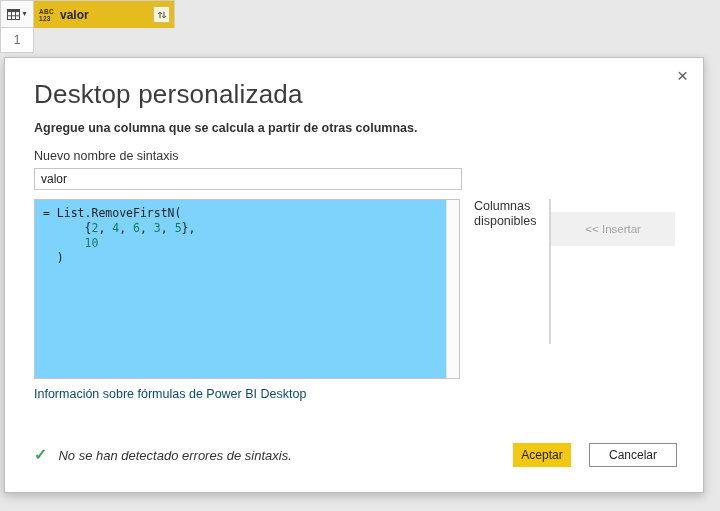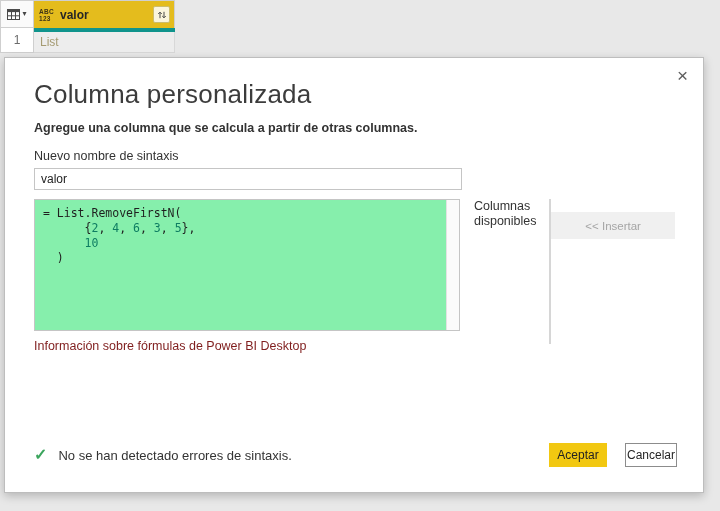--- a/index.html
+++ b/index.html
@@ -74,53 +74,53 @@
   }
   .info-icon {
     display:inline-block; width:13px; height:13px; border:1px solid #898989;
     border-radius:50%; color:#898989; font-size:9px; line-height:12px;
     text-align:center; vertical-align:-2px; margin-left:4px;
     font-family:"Liberation Serif", serif; font-style:italic;
   }
   .formula-row { display:flex; }
   .formula-left { width:428px; }
   .formula-box {
-    border:1px solid #c5c5c5; height:132px; background:#86efac; display:flex;
+    border:1px solid #c5c5c5; height:180px; background:#7dd3fc; display:flex;
   }
   .code-area {
     flex:1; padding:6px 0 0 8px; overflow:hidden;
     font-family:"DejaVu Sans Mono", monospace; font-size:11.5px; line-height:15px;
     white-space:pre; color:#1f1f1f;
   }
   .tok-num { color:#0e7d62; }
   .scroll-track { width:13px; background:#fbfbfb; border-left:1px solid #e3e3e3; }
   .help-link {
-    margin-top:8px; font-size:12.5px; color:#7f1d1d; cursor:pointer;
+    margin-top:8px; font-size:12.5px; color:#0c4a6e; cursor:pointer;
     display:inline-block;
   }
   .right-panel { margin-left:14px; width:202px; display:flex; flex-direction:row; }
   .listbox { border:1px solid #d6d6d6; height:145px; background:#fff; }
   .insert-btn {
-    margin-top:13px; height:27px; width:100%;
+    margin-top:13px; height:34px; width:100%;
     background:#f0f0f0; border:none; color:#a5a5a5;
     font-family:"Liberation Sans", sans-serif; font-size:11.5px;
   }
   .dlg-footer {
     position:absolute; left:29px; right:26px; bottom:25px;
     display:flex; align-items:center;
   }
   .check-icon { color:#3ba55d; font-size:16px; font-weight:bold; margin-right:11px; line-height:16px; }
-  .status-text { font-size:13px; color:#333; }
+  .status-text { font-size:13px; color:#333;font-style:italic; }
   .footer-btns { margin-left:auto; display:flex; gap:18px; }
   .btn {
     height:24px; font-family:"Liberation Sans", sans-serif; font-size:12px;
     cursor:pointer;
   }
   .btn-ok { width:58px; background:#f2c811; border:1px solid #f2c811; color:#222; }
-  .btn-cancel { width:52px; background:#ffffff; border:1px solid #8c8c8c; color:#262626; }
+  .btn-cancel { width:88px; background:#ffffff; border:1px solid #8c8c8c; color:#262626; }
 </style>
 </head>
 <body>
 
 <div class="pq-table">
   <div class="pq-header-row">
     <div class="corner-cell">
       <svg width="13" height="11" viewBox="0 0 13 11">
         <rect x="0.5" y="0.5" width="12" height="10" fill="#ffffff" stroke="#4a4a4a"></rect>
         <rect x="0.5" y="0.5" width="12" height="2.6" fill="#4a4a4a"></rect>
@@ -139,32 +139,28 @@
       <span class="sort-btn">
         <svg width="10" height="10" viewBox="0 0 10 10">
           <path d="M3 8.2 V2.2 M1.2 4 L3 2.2 L4.8 4" stroke="#4a4a4a" fill="none" stroke-width="1"></path>
           <path d="M7 1.8 V7.8 M5.2 6 L7 7.8 L8.8 6" stroke="#4a4a4a" fill="none" stroke-width="1"></path>
         </svg>
       </span>
     </div>
   </div>
   <div class="pq-body-row">
     <div class="row-num">1</div>
-    <div class="valor-col">
-      <div class="teal-bar"></div>
-      <div class="data-cell">List</div>
-    </div>
   </div>
 </div>
 
 <div class="dialog">
   <span class="close-btn">×</span>
 
   <div class="dlg-content">
-    <div class="dlg-title">Columna personalizada</div>
+    <div class="dlg-title">Desktop personalizada</div>
     <div class="dlg-subtitle">Agregue una columna que se calcula a partir de otras columnas.</div>
 
     <div class="field-label">Nuevo nombre de sintaxis</div>
     <input class="name-input" type="text" value="valor" style="">
 
     <div class="formula-row">
       <div class="formula-left">
         <div class="formula-box">
           <div class="code-area"><div class="code-line"><span class="tok-plain">= List.RemoveFirstN(</span></div><div class="code-line"><span class="tok-plain">      {</span><span class="tok-num">2</span><span class="tok-plain">, </span><span class="tok-num">4</span><span class="tok-plain">, </span><span class="tok-num">6</span><span class="tok-plain">, </span><span class="tok-num">3</span><span class="tok-plain">, </span><span class="tok-num">5</span><span class="tok-plain">},</span></div><div class="code-line"><span class="tok-plain">      </span><span class="tok-num">10</span></div><div class="code-line"><span class="tok-plain">  )</span></div></div>
           <div class="scroll-track"></div>

